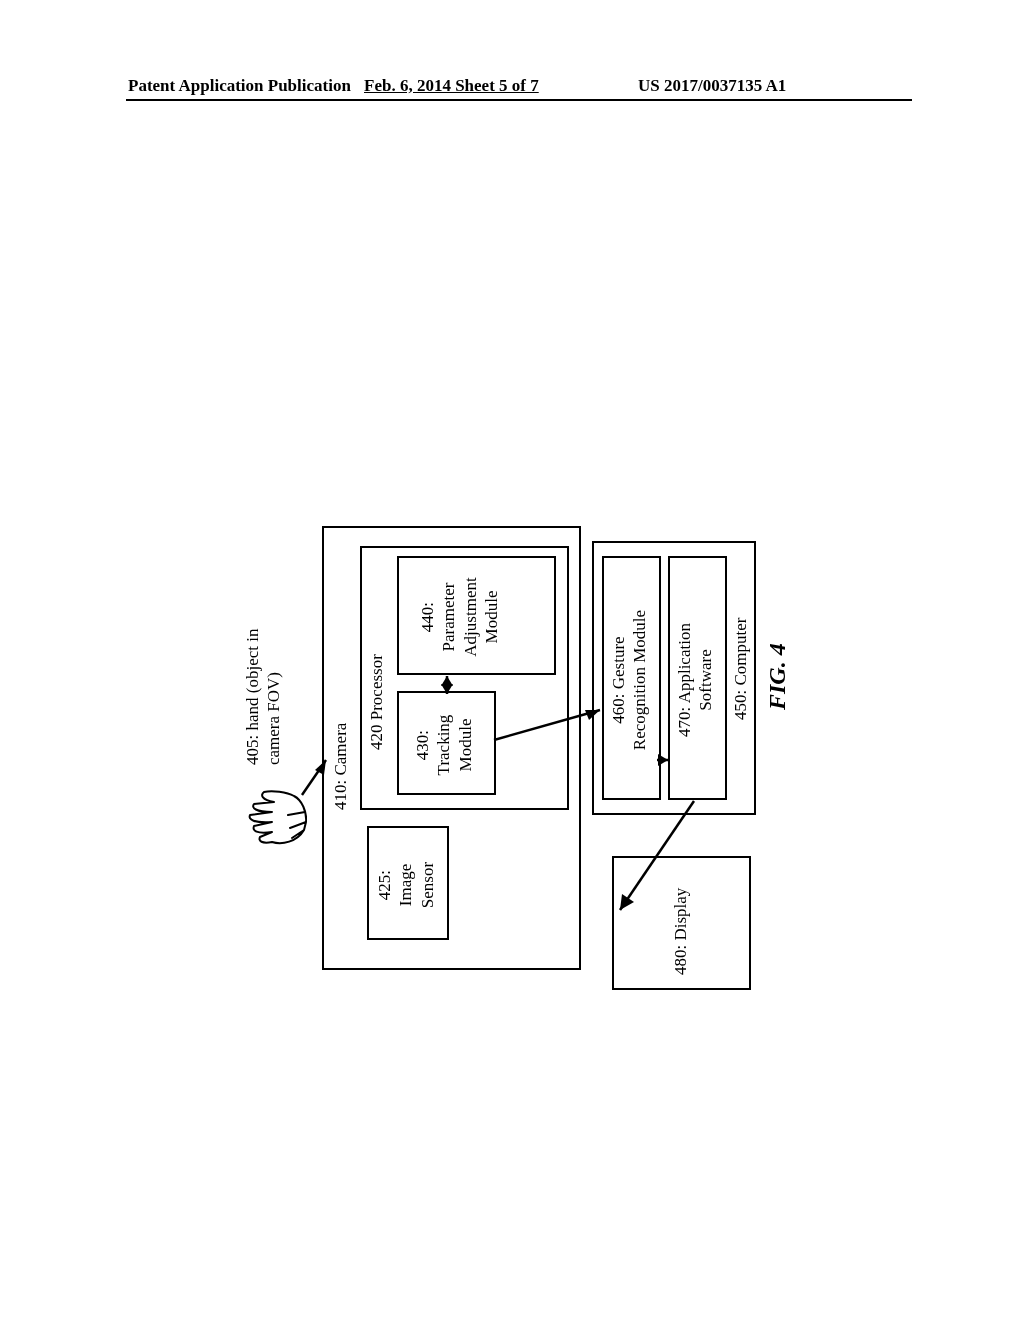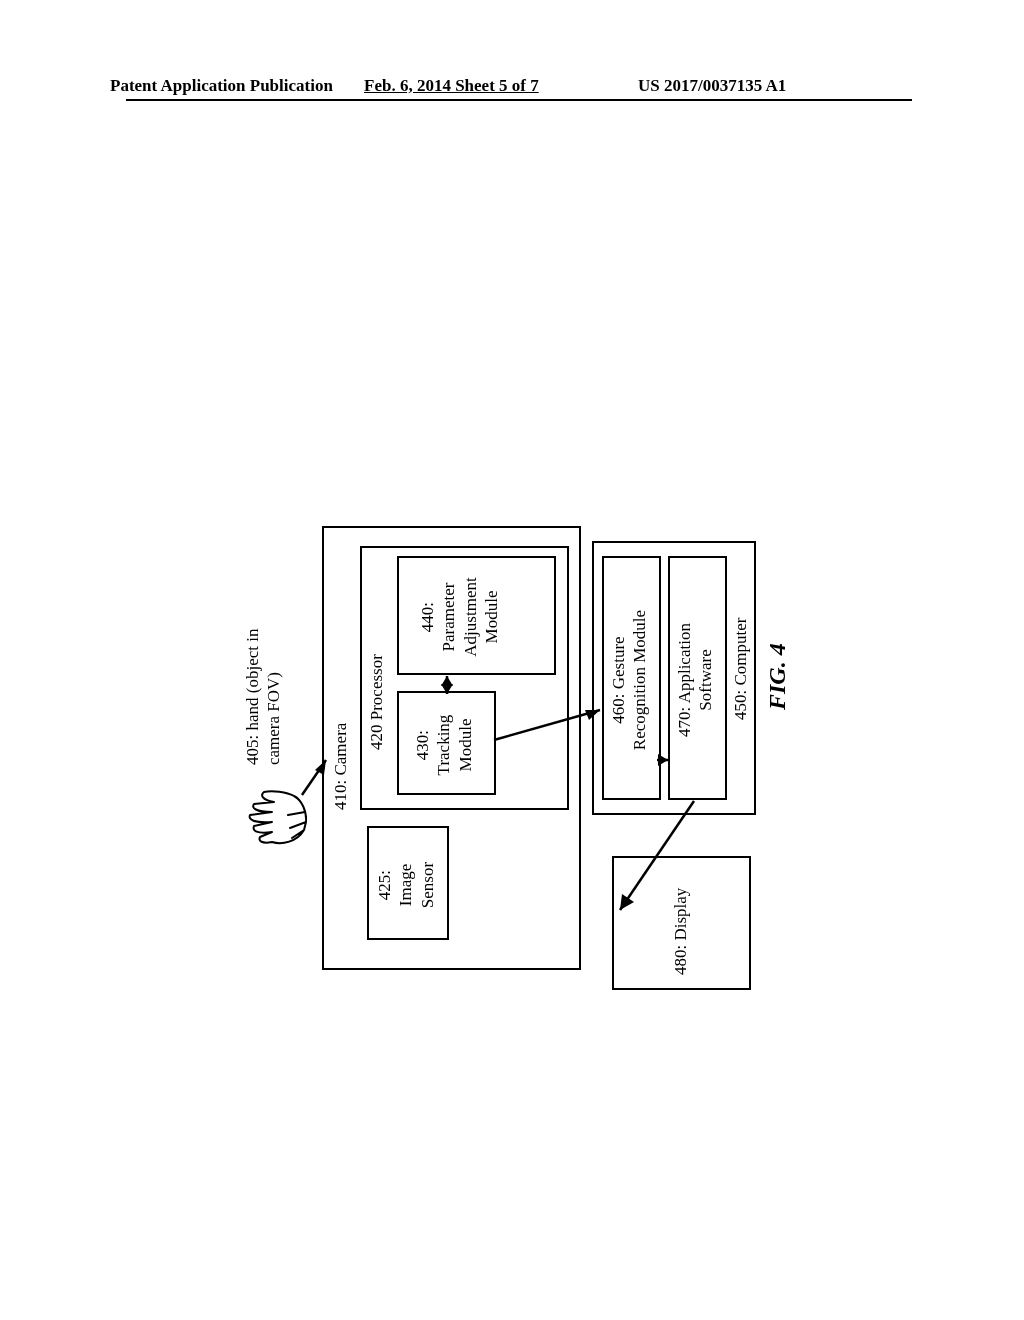--- a/index.html
+++ b/index.html
@@ -13,21 +13,21 @@
     color: #000;
   }
   .header {
     position: absolute;
     top: 76px;
     left: 0;
     right: 0;
     font-weight: bold;
     font-size: 17px;
   }
-  .hdr-left { position: absolute; left: 110px; text-align: right; }
+  .hdr-left { position: absolute; left: 128px; text-align: right; }
   .hdr-center { position: absolute; left: 364px; text-decoration: underline; }
   .hdr-right { position: absolute; left: 638px; }
   .hr {
     position: absolute;
     top: 99px;
     left: 126px;
     width: 786px;
     height: 0;
     border-top: 2px solid #000;
   }

